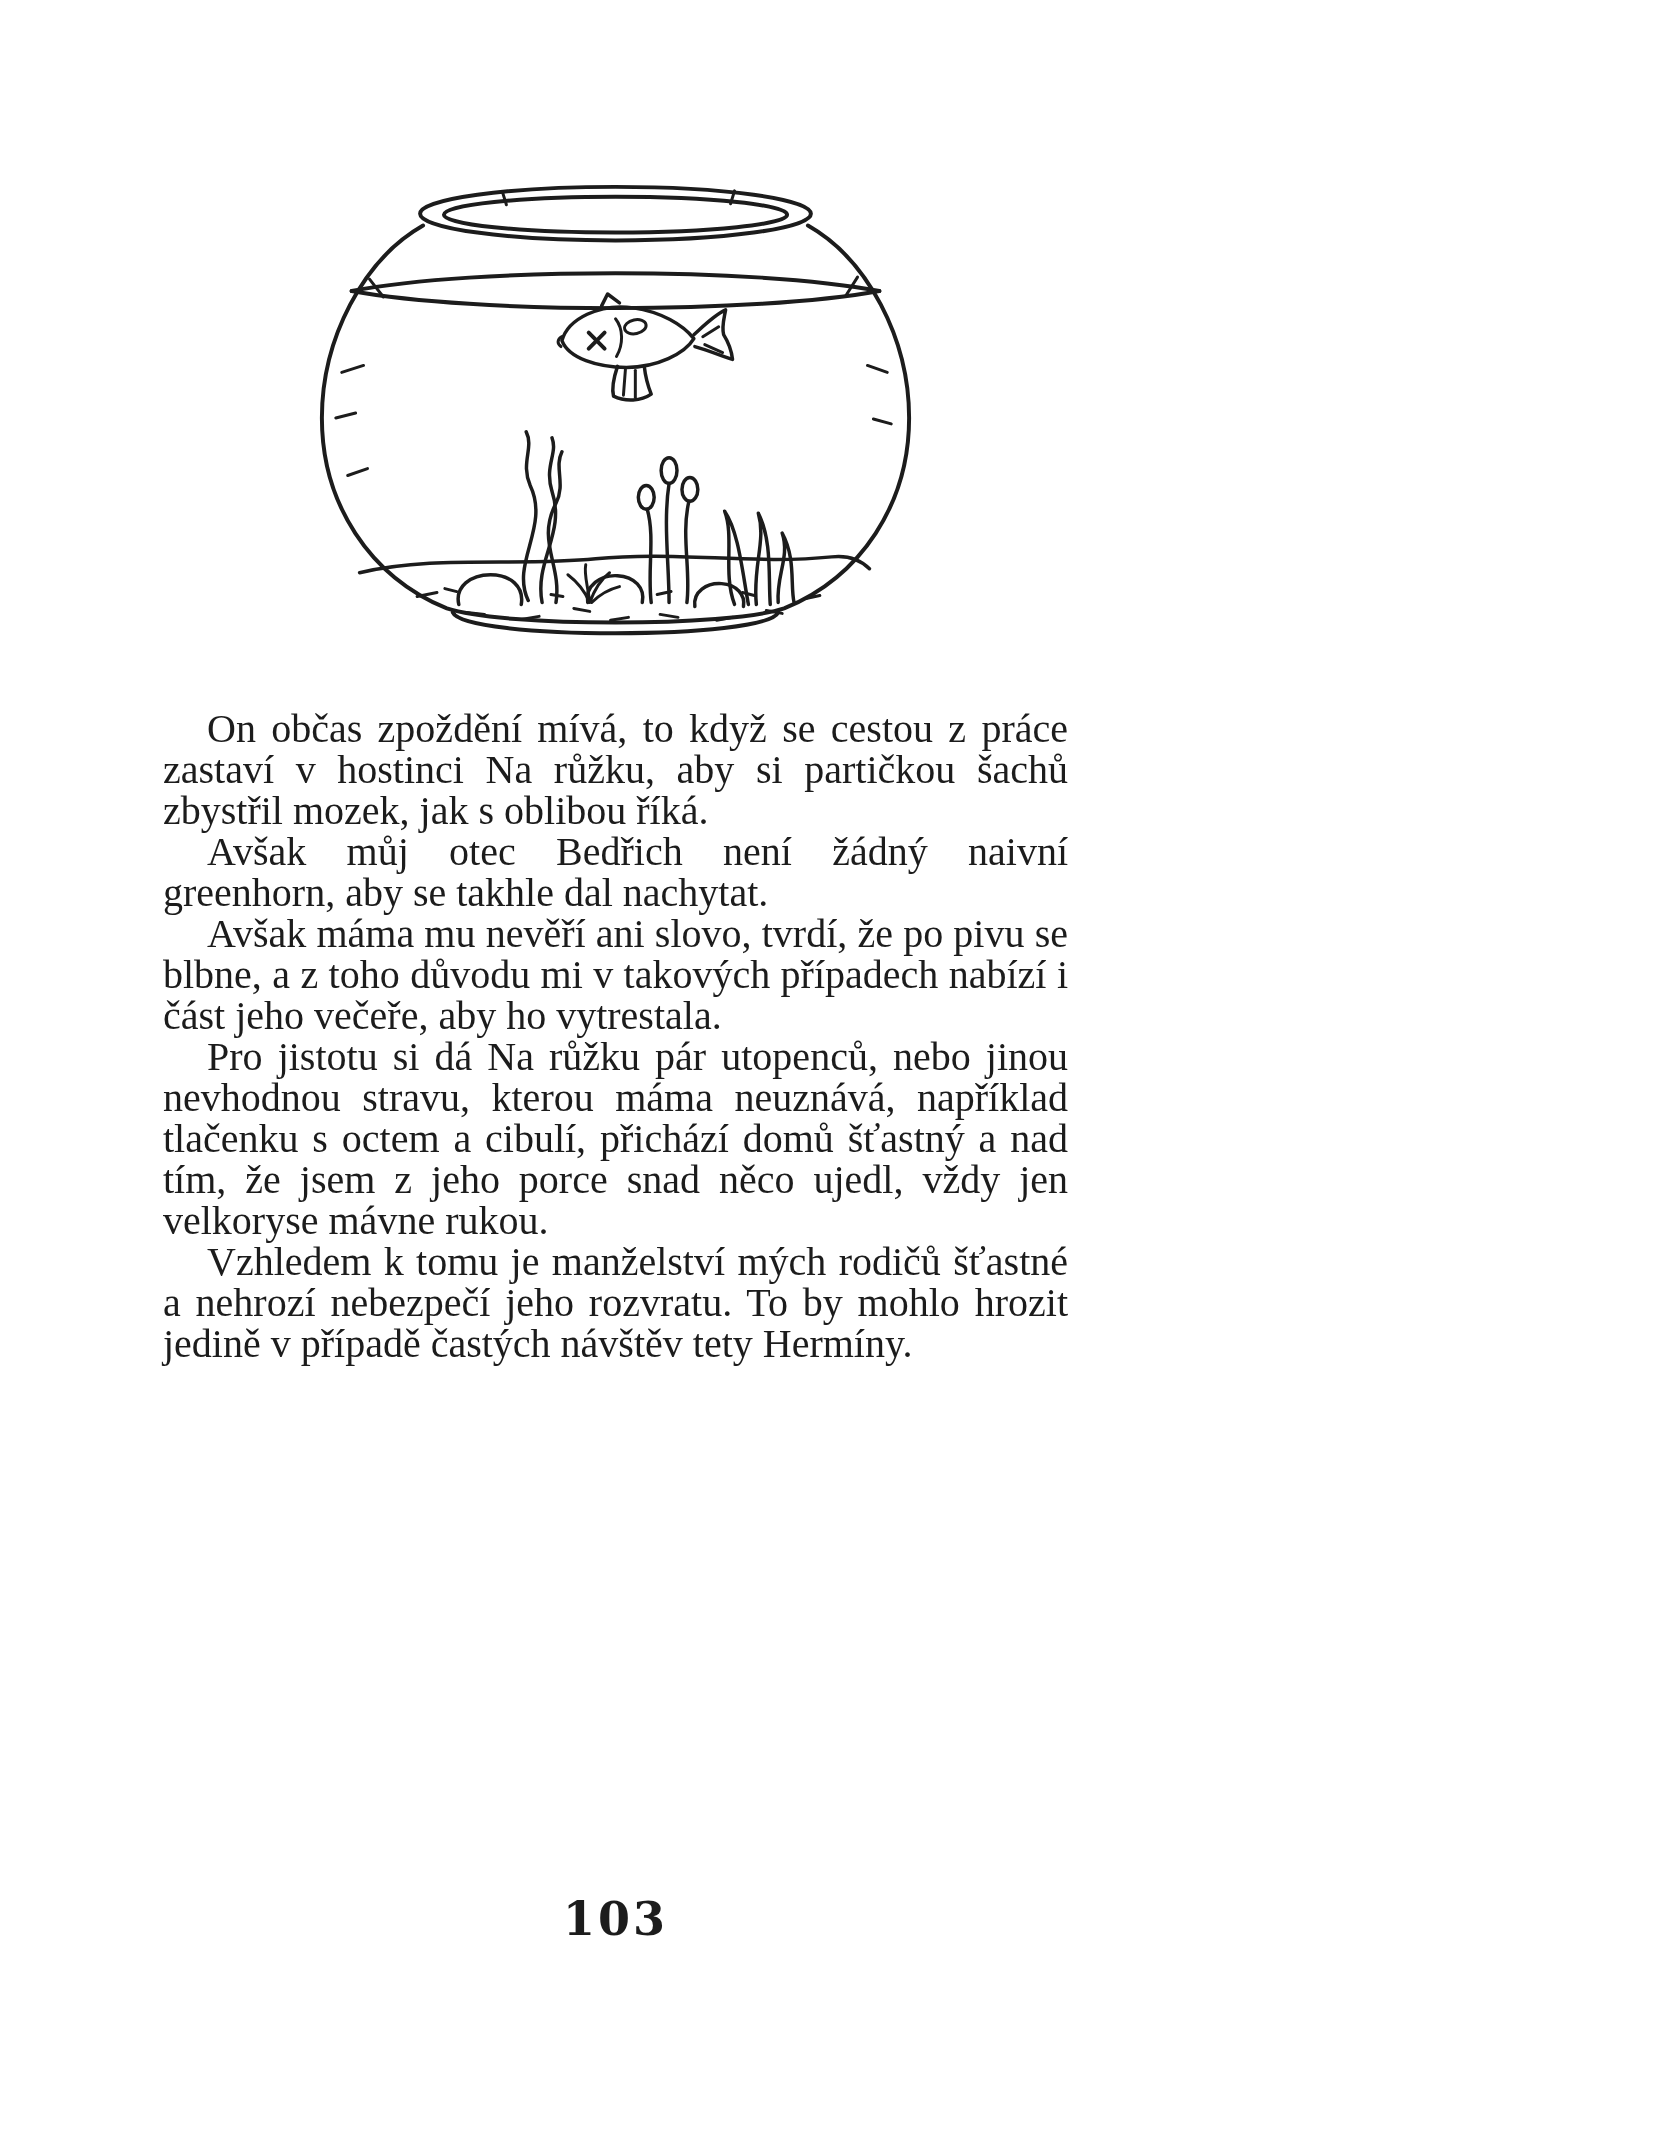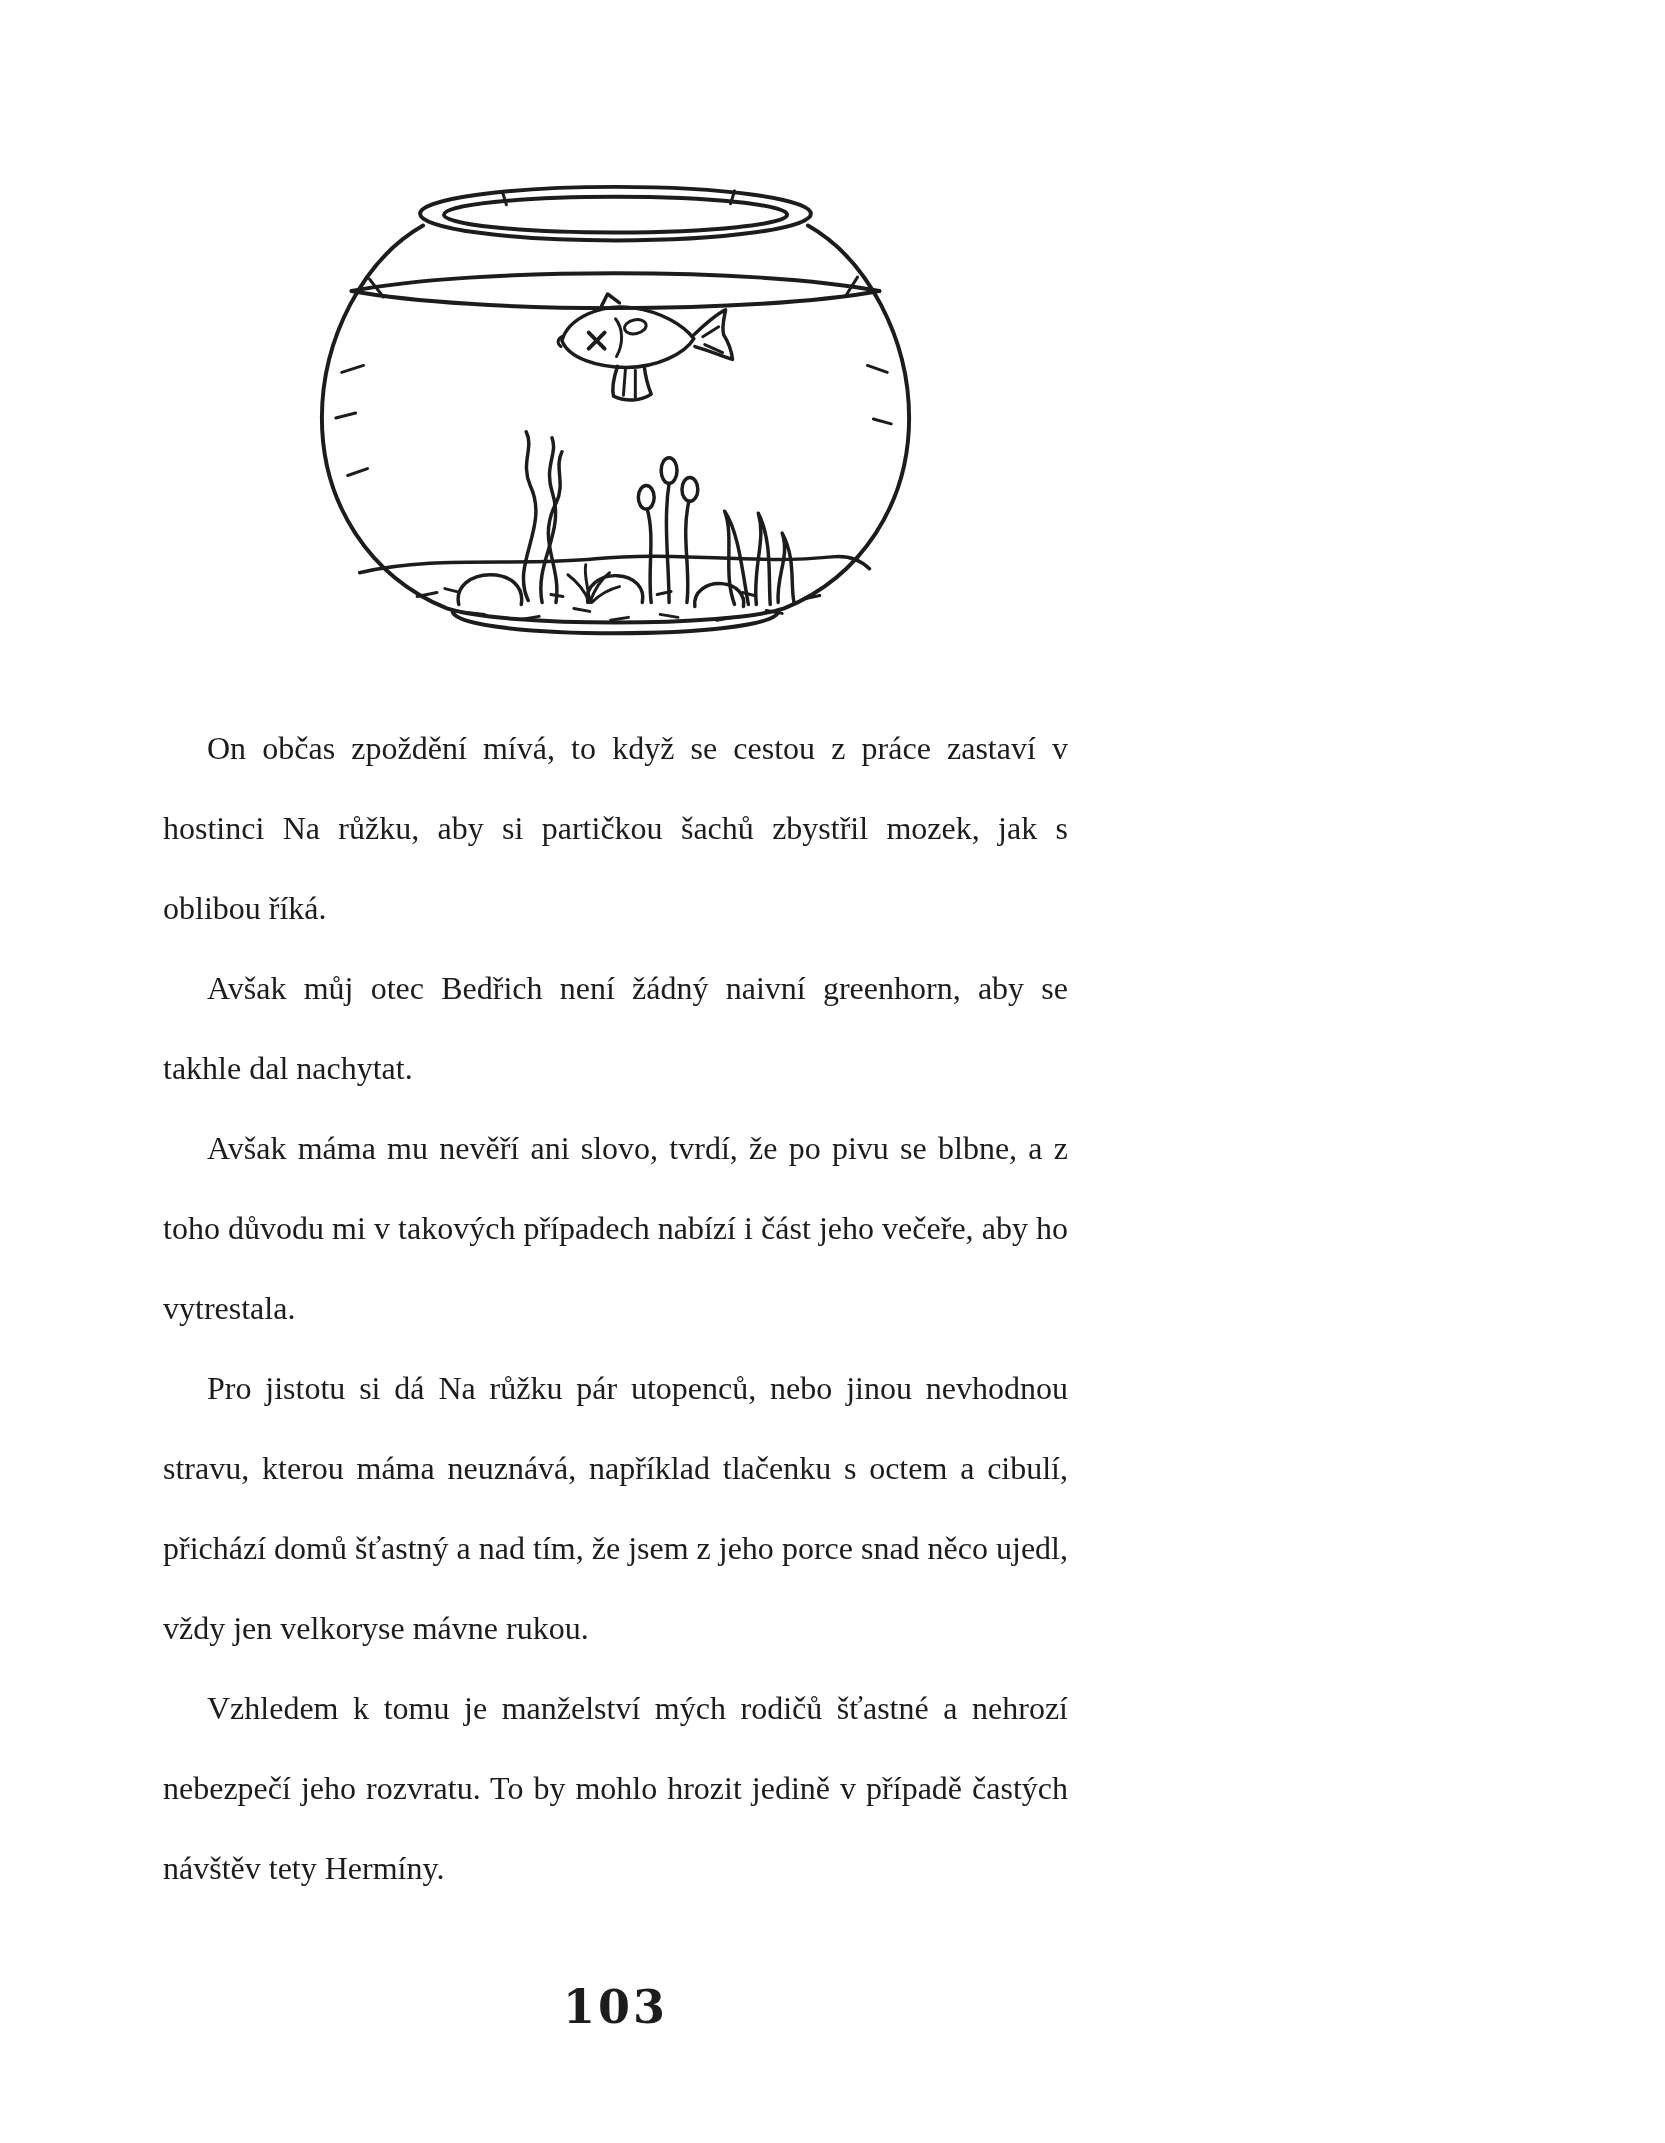--- a/index.html
+++ b/index.html
@@ -19,30 +19,30 @@
     width: 905px;
   }
   figure.illustration {
     margin: 168px auto 0 auto;
     width: 615px;
     height: 496px;
   }
   figure.illustration svg { display: block; width: 615px; height: 496px; }
   .body-text {
     margin-top: 44px;
-    font-size: 32px;
-    line-height: 80px;
+    font-size: 40px;
+    line-height: 41px;
     text-align: justify;
     color: #1c1c1c;
   }
   .body-text p { text-indent: 44px; }
   .page-number {
     position: absolute;
     left: 163px;
-    top: 1980px;
+    top: 1892px;
     width: 905px;
     text-align: center;
     font-family: "DejaVu Serif", serif;
     font-weight: 700;
     font-size: 46px;
     letter-spacing: 3px;
     color: #1c1c1c;
   }
 </style>
 </head>

